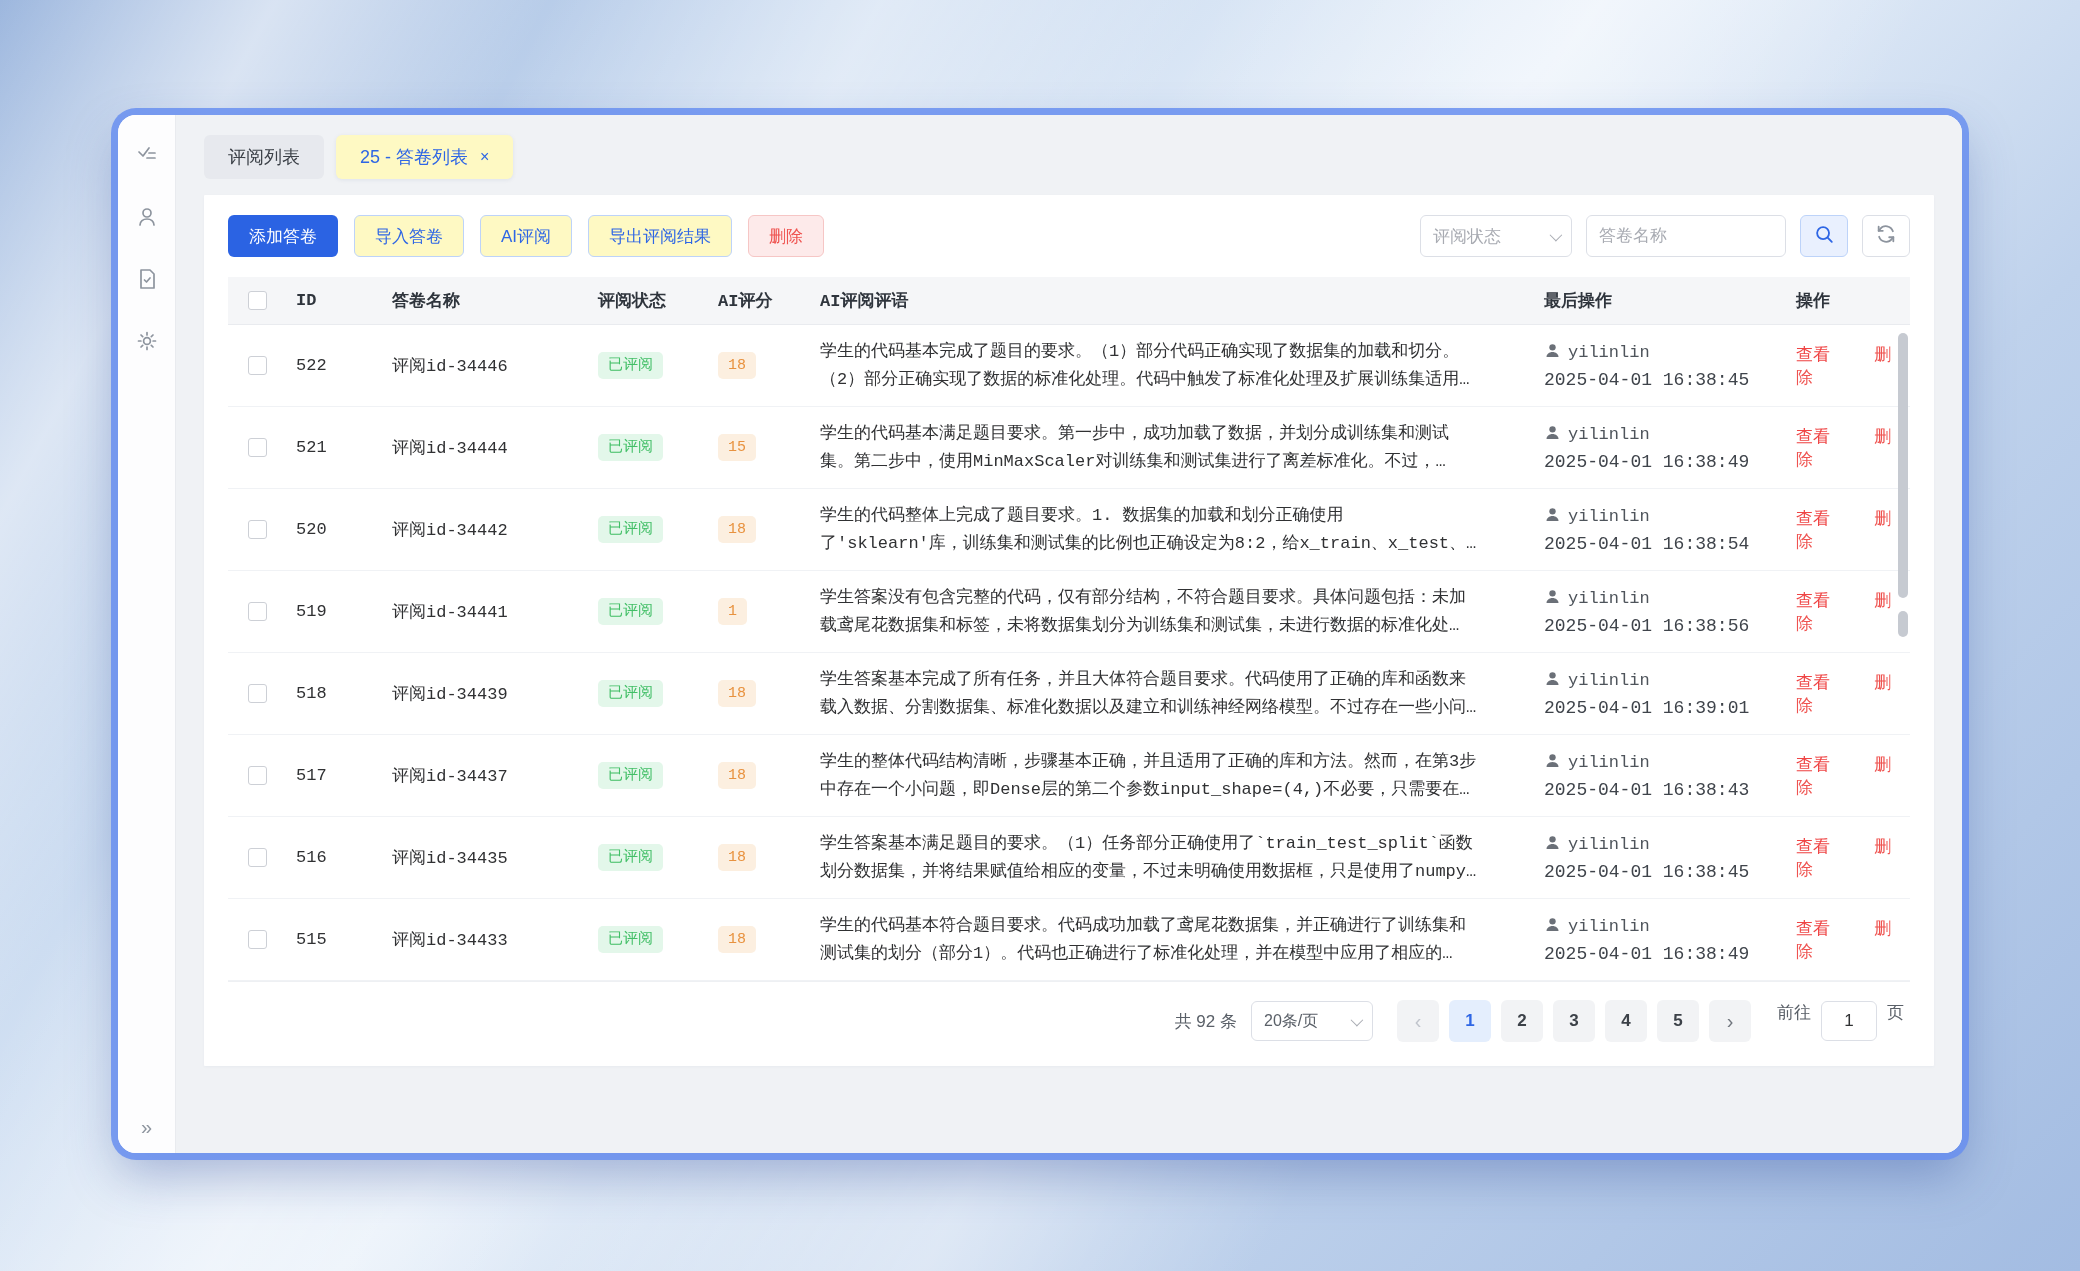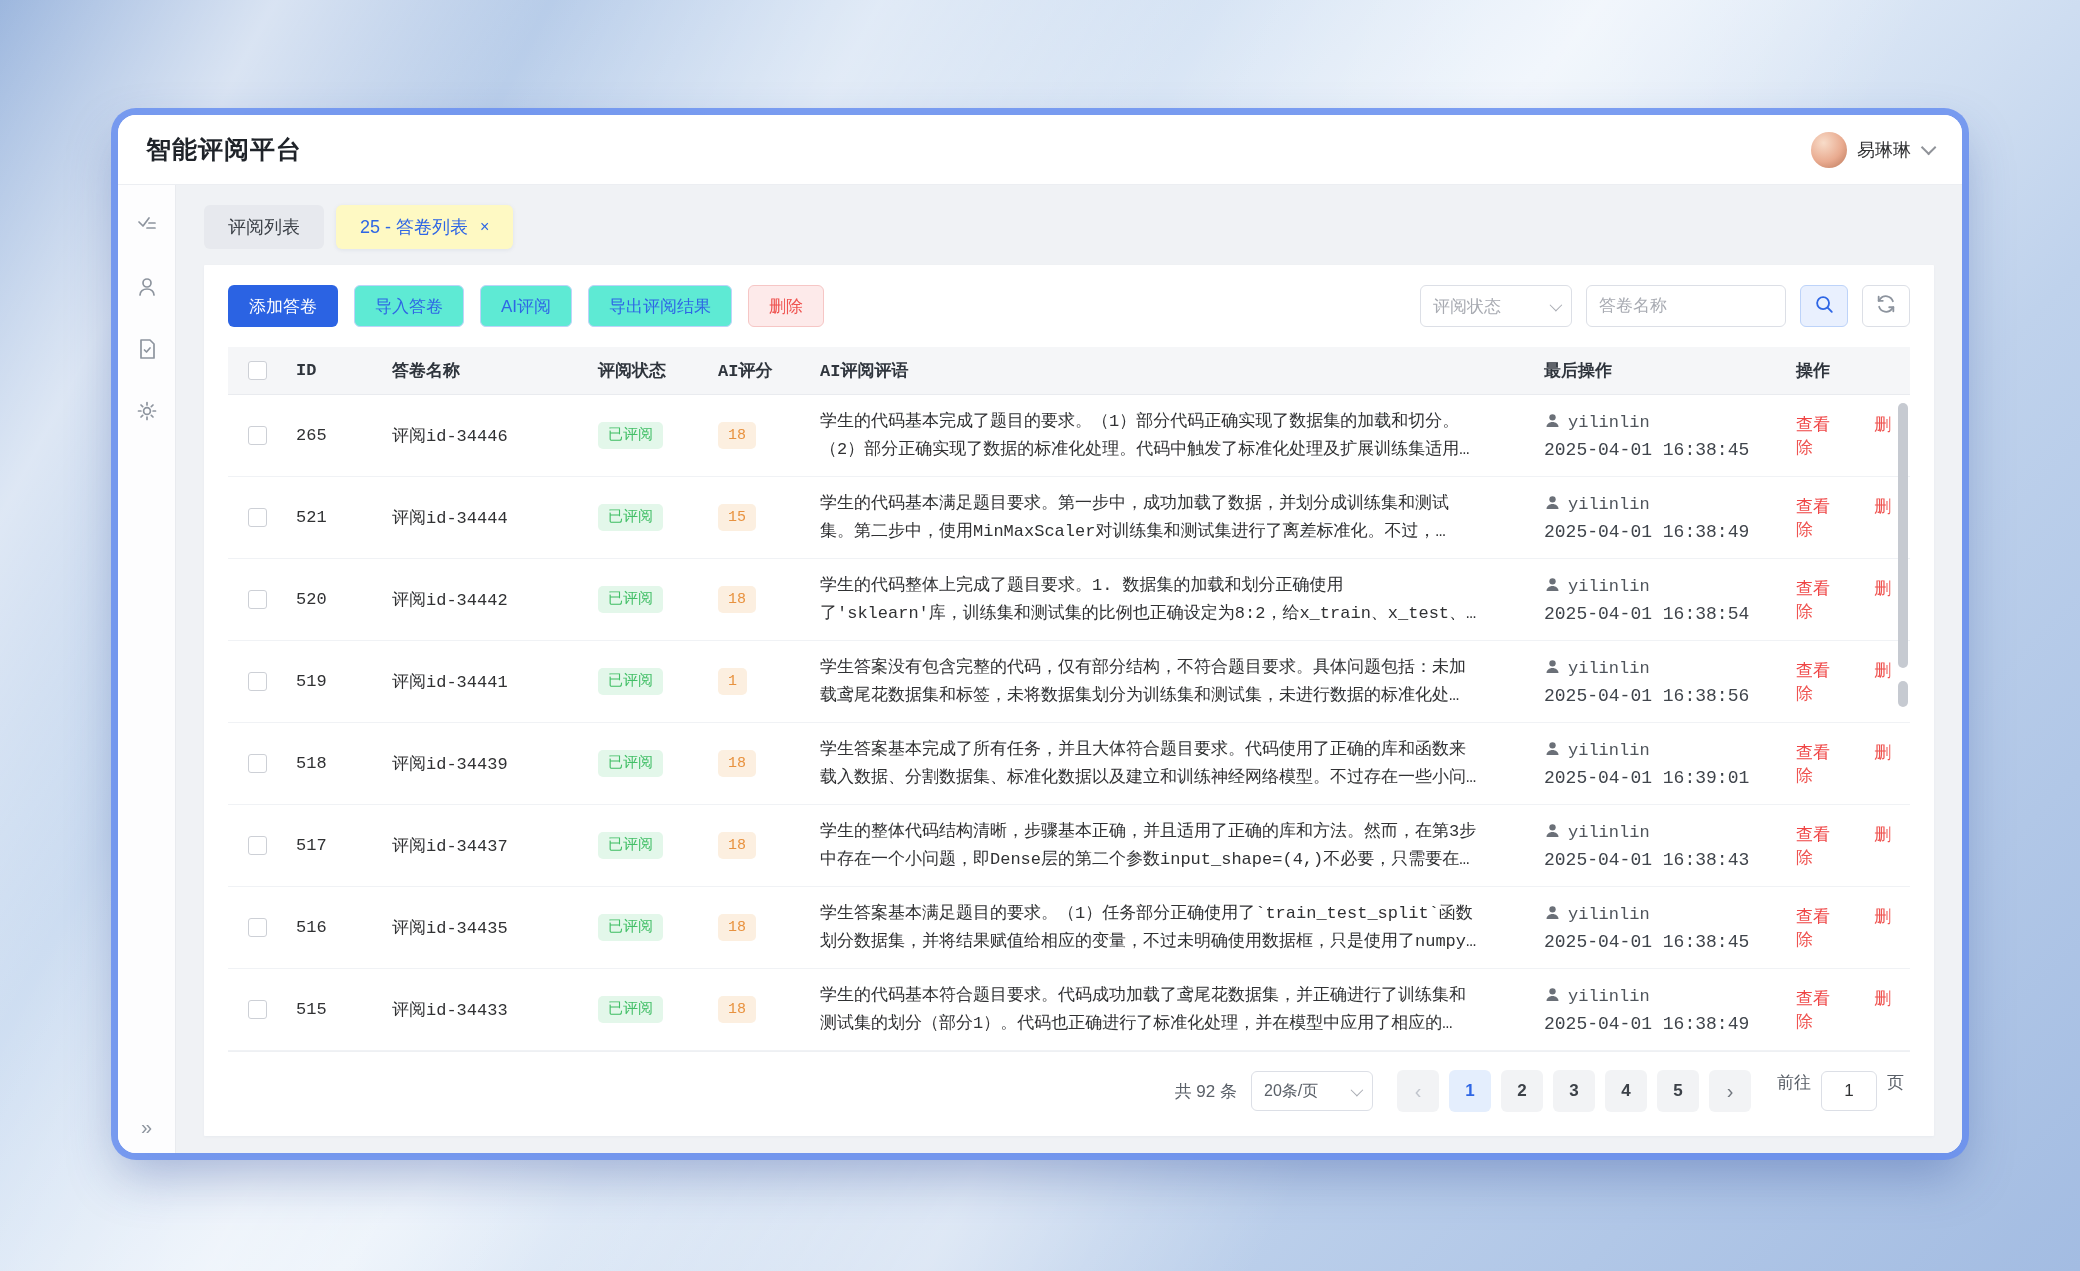--- a/index.html
+++ b/index.html
@@ -44,21 +44,21 @@
   .tab.inactive { background: #e7e9ee; color: #3c4148; }
   .tab.active { background: #fef9c3; color: #2e66e5; box-shadow: 0 1px 4px rgba(30,50,100,.08); }
   .tab-close { font-size: 16px; color: #2e66e5; line-height: 1; }
   
   .panel { background: #fff; border-radius: 1px; padding: 20px 24px 14px; display: flex; flex-direction: column;
     flex: 0 1 auto; box-shadow: 0 1px 3px rgba(30,50,100,.04); }
   .toolbar { display: flex; align-items: center; margin-bottom: 20px; }
   .btn { height: 42px; padding: 0 20px; border-radius: 6px; font-size: 17px; border: 1px solid transparent;
     cursor: pointer; margin-right: 16px; font-family: inherit; }
   .btn.primary { background: #2b63e3; color: #fff; }
-  .btn.plain { background: #5eead4; color: #2e66e5; border-color: #bdd3f9; }
+  .btn.plain { background: #fef9c3; color: #2e66e5; border-color: #bdd3f9; }
   .btn.danger { background: #fdeaea; color: #ef5350; border-color: #f6c6c5; margin-right: 0; }
   .toolbar-right { margin-left: auto; display: flex; align-items: center; gap: 14px; }
   .select-box { width: 152px; height: 42px; border: 1px solid #dcdfe6; border-radius: 6px; background: #fff;
     display: flex; align-items: center; justify-content: space-between; padding: 0 12px; cursor: pointer; }
   .select-box .ph { color: #a8abb2; font-size: 17px; }
   .sel-chev { width: 9px; height: 9px; border-right: 1.5px solid #a8abb2; border-bottom: 1.5px solid #a8abb2;
     transform: rotate(45deg) translateY(-2px); }
   .input-box { width: 200px; height: 42px; border: 1px solid #dcdfe6; border-radius: 6px; background: #fff;
     font-size: 17px; padding: 0 12px; color: #303133; font-family: inherit; }
   .input-box::placeholder { color: #a8abb2; }
@@ -111,28 +111,20 @@
   .pbtn.active { background: #e4eefd; color: #2e66e5; }
   .goto { display: flex; gap: 10px; margin-left: 16px; font-size: 17px; color: #5a6068; }
   .goto input { width: 56px; height: 40px; border: 1px solid #dcdfe6; border-radius: 6px; text-align: center;
     font-size: 17px; color: #303133; font-family: inherit; }
 </style>
 </head>
 <body>
 
 <div class="window">
 
-  <div class="titlebar">
-    <div class="app-title">智能评阅平台</div>
-    <div class="userbox">
-      <div class="avatar"></div>
-      <span class="username">易琳琳</span>
-      <span class="chev"></span>
-    </div>
-  </div>
 
   <div class="bodyrow">
 
     <div class="sidebar">
       <span class="side-icon">
         <svg viewBox="0 0 24 24" fill="none" stroke="currentColor" stroke-width="1.7" stroke-linecap="round" stroke-linejoin="round">
           <path d="M4 9l4 4 6-8"></path>
             <path d="M14 10h6"></path>
             <path d="M12 15h8"></path>
         </svg>
@@ -218,21 +210,21 @@
             <div class="td th col-comment">AI评阅评语</div>
             <div class="td th col-lastop">最后操作</div>
             <div class="td th col-actions">操作</div>
           </div>
 
           <div id="table-body">
   <div class="tr rowline">
     <div class="td col-check">
                   <span class="checkbox"></span>
                 </div>
-    <div class="td col-id">265</div>
+    <div class="td col-id">522</div>
     <div class="td col-name">评阅id-34446</div>
     <div class="td col-status"><span class="badge green">已评阅</span></div>
     <div class="td col-score"><span class="badge orange">18</span></div>
     <div class="td col-comment">
       <div class="comment">学生的代码基本完成了题目的要求。（1）部分代码正确实现了数据集的加载和切分。（2）部分正确实现了数据的标准化处理。代码中触发了标准化处理及扩展训练集适用于测试集。…</div>
     </div>
     <div class="td col-lastop">
       <div class="op-user">
         <span>
           <svg viewBox="0 0 24 24" fill="currentColor" width="17" height="17">

